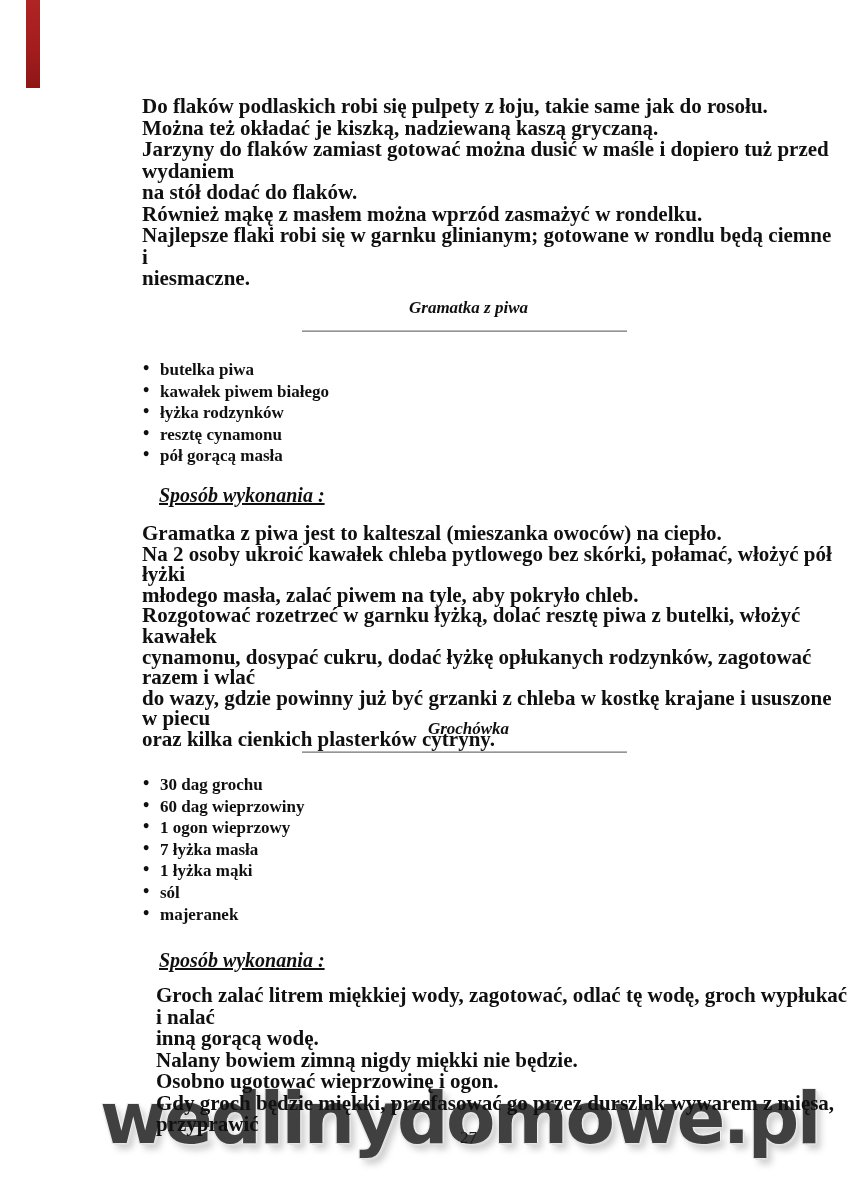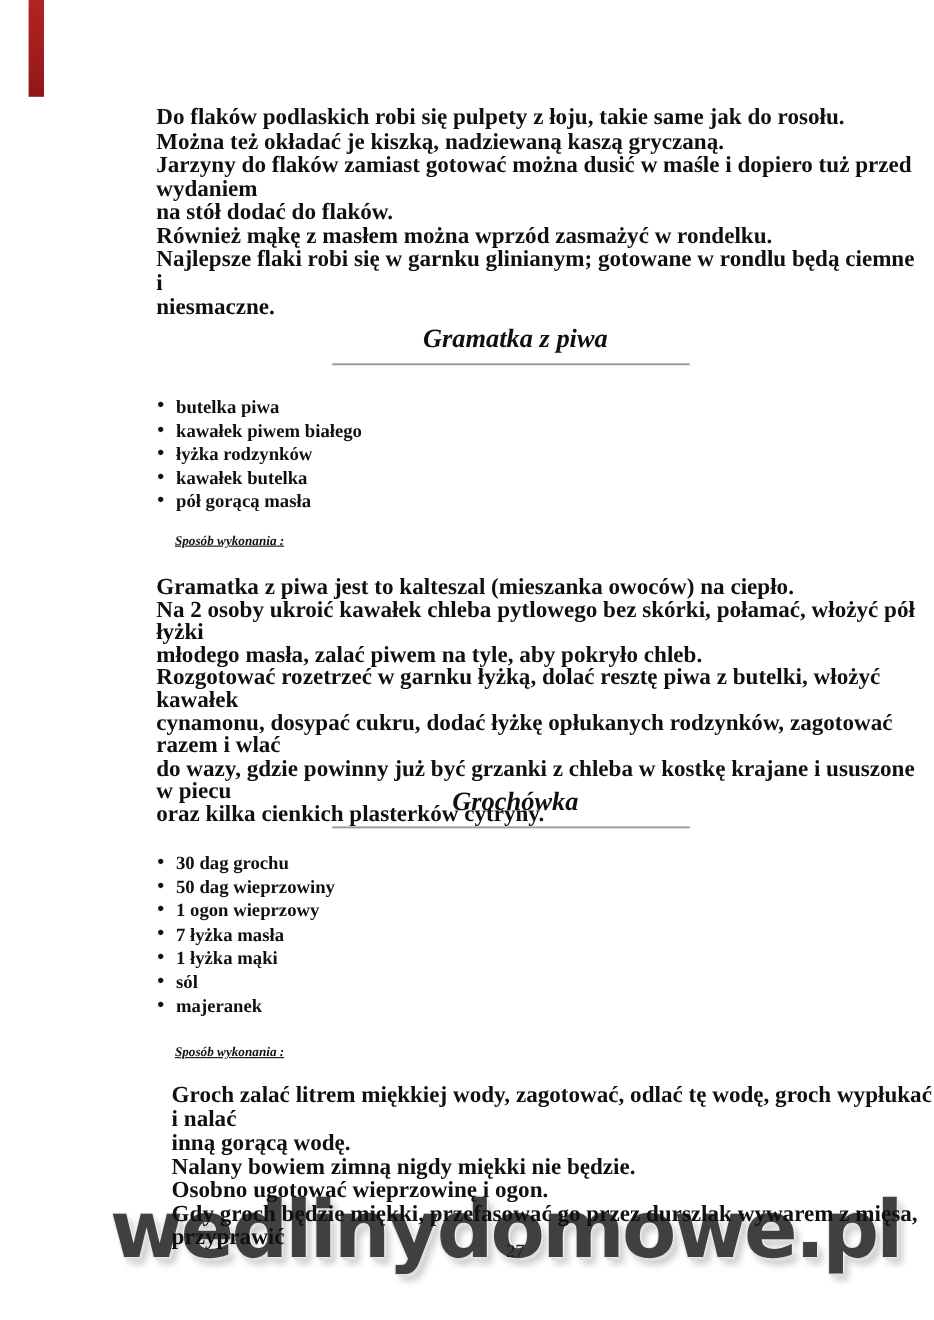--- a/index.html
+++ b/index.html
@@ -22,21 +22,21 @@
   }
   .bookmark {
     left: 26px; top: 0; width: 14px; height: 88px;
     background: linear-gradient(180deg, #b02424 0%, #a31d1d 55%, #8f1616 100%);
   }
   .recipe-title {
     left: 142px; width: 653px;
     text-align: center;
     font-style: italic;
     font-weight: bold;
-    font-size: 24px;
+    font-size: 17px;
     line-height: 24px;
   }
   .divider {
     left: 302px; width: 325px; height: 2px;
     background: linear-gradient(180deg, #c9c9c9, #848484);
   }
   .ingredients {
     list-style: none;
     margin: 0; padding: 0;
     font-size: 17px;
@@ -44,21 +44,21 @@
   }
   .ingredients li { position: relative; padding-left: 17px; }
   .ingredients li::before {
     content: "\2022";
     position: absolute;
     left: 0; top: -1px;
     font-size: 18px;
   }
   .method-label {
     left: 159px;
-    font-size: 12px;
+    font-size: 20px;
     font-style: italic;
     font-weight: bold;
     text-decoration: underline;
   }
   .watermark {
     left: 100px; top: 1076px; width: 680px;
     font-family: "DejaVu Sans", sans-serif;
     font-weight: bold;
     font-size: 72px;
     letter-spacing: -2.5px;
@@ -97,39 +97,39 @@
 Najlepsze flaki robi się w garnku glinianym; gotowane w rondlu będą ciemne i
 niesmaczne.</div>
 
   <div>
     <div class="abs recipe-title" style="top:296px;">Gramatka z piwa</div>
     <div class="abs divider" style="top:330px;"></div>
     <ul class="abs ingredients" style="left:143px; top:359px;">
         <li>butelka piwa</li>
         <li>kawałek piwem białego</li>
         <li>łyżka rodzynków</li>
-        <li>kawałek butelka</li>
+        <li>resztę cynamonu</li>
         <li>pół gorącą masła</li>
       </ul>
     <div class="abs method-label" style="top:484px;">Sposób wykonania :</div>
     <div class="abs bodytext" style="left:142px; top:523px; line-height:20.6px;font-family:Liberation Serif, serif;">Gramatka z piwa jest to kalteszal (mieszanka owoców) na ciepło.
 Na 2 osoby ukroić kawałek chleba pytlowego bez skórki, połamać, włożyć pół łyżki
 młodego masła, zalać piwem na tyle, aby pokryło chleb.
 Rozgotować rozetrzeć w garnku łyżką, dolać resztę piwa z butelki, włożyć kawałek
 cynamonu, dosypać cukru, dodać łyżkę opłukanych rodzynków, zagotować razem i wlać
 do wazy, gdzie powinny już być grzanki z chleba w kostkę krajane i ususzone w piecu
 oraz kilka cienkich plasterków cytryny.</div>
   </div>
 
   <div>
     <div class="abs recipe-title" style="top:717px;">Grochówka</div>
     <div class="abs divider" style="top:751px;"></div>
     <ul class="abs ingredients" style="left:143px; top:774px;">
         <li>30 dag grochu</li>
-        <li>50 dag wieprzowiny</li>
+        <li>60 dag wieprzowiny</li>
         <li>1 ogon wieprzowy</li>
         <li>7 łyżka masła</li>
         <li>1 łyżka mąki</li>
         <li>sól</li>
         <li>majeranek</li>
       </ul>
     <div class="abs method-label" style="top:949px;">Sposób wykonania :</div>
     <div class="abs bodytext" style="left:156px; top:985px;">Groch zalać litrem miękkiej wody, zagotować, odlać tę wodę, groch wypłukać i nalać
 inną gorącą wodę.
 Nalany bowiem zimną nigdy miękki nie będzie.

